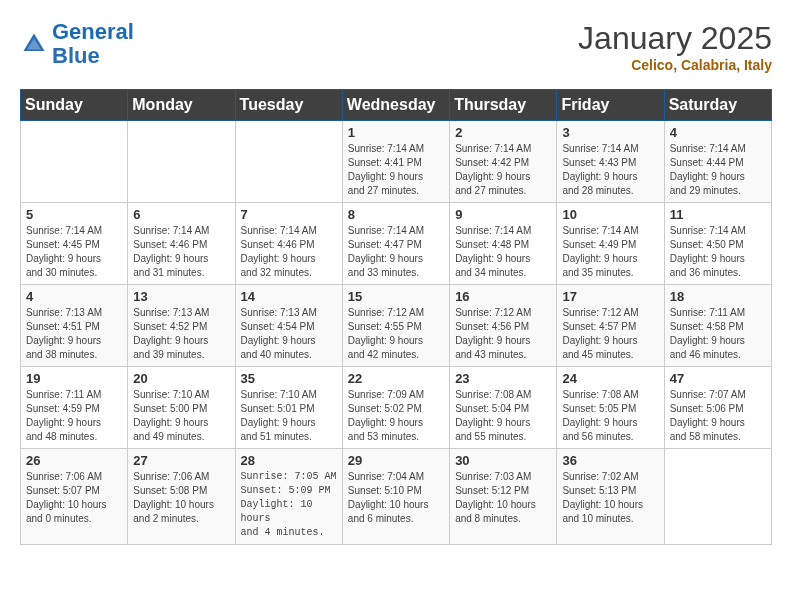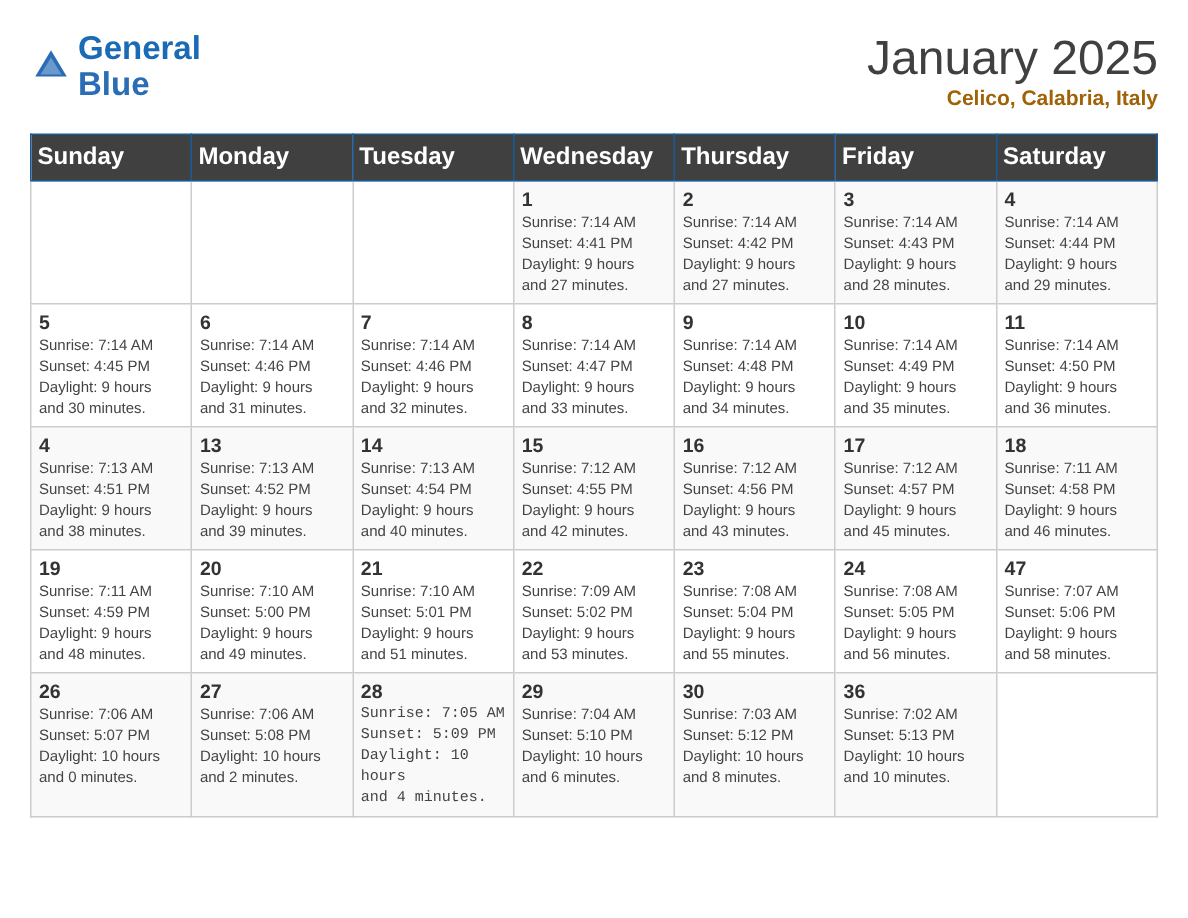--- a/index.html
+++ b/index.html
@@ -264,21 +264,21 @@
 and 48 minutes.</div>
         </td>
         <td>
           <span class="day-num">20</span>
           <div class="day-info" style="white-space: pre-line;">Sunrise: 7:10 AM
 Sunset: 5:00 PM
 Daylight: 9 hours
 and 49 minutes.</div>
         </td>
         <td>
-          <span class="day-num">21</span>
+          <span class="day-num">35</span>
           <div class="day-info" style="white-space: pre-line;">Sunrise: 7:10 AM
 Sunset: 5:01 PM
 Daylight: 9 hours
 and 51 minutes.</div>
         </td>
         <td>
           <span class="day-num">22</span>
           <div class="day-info" style="white-space: pre-line;">Sunrise: 7:09 AM
 Sunset: 5:02 PM
 Daylight: 9 hours

